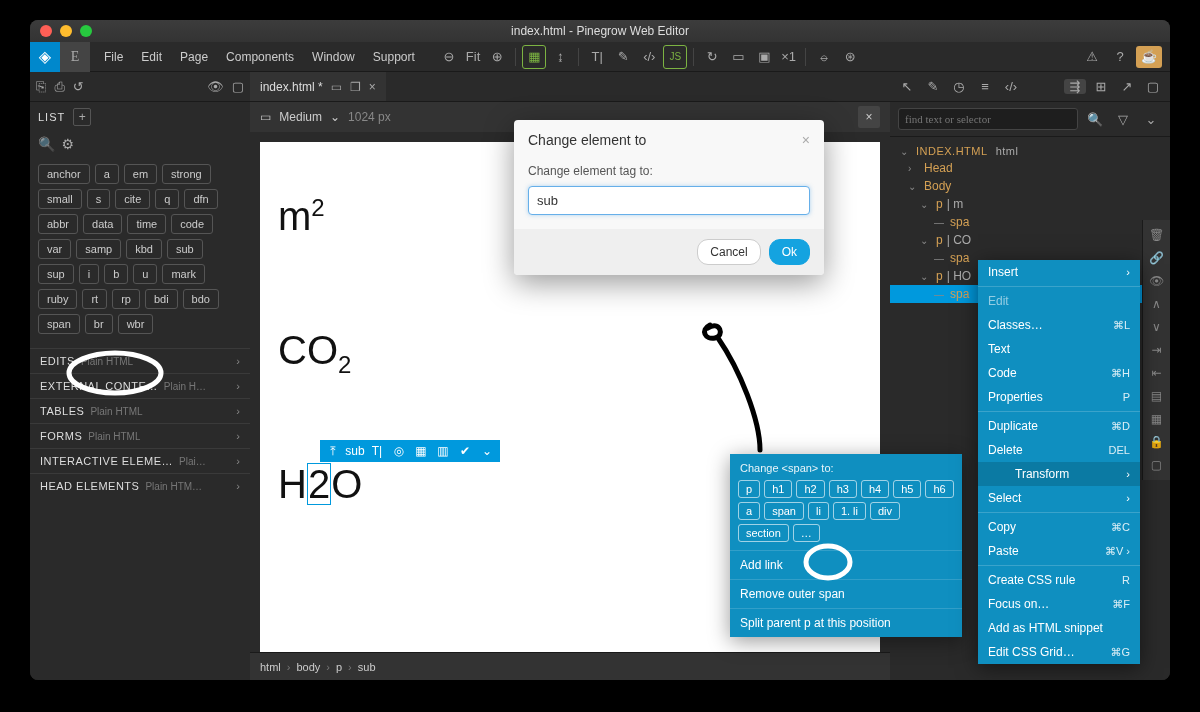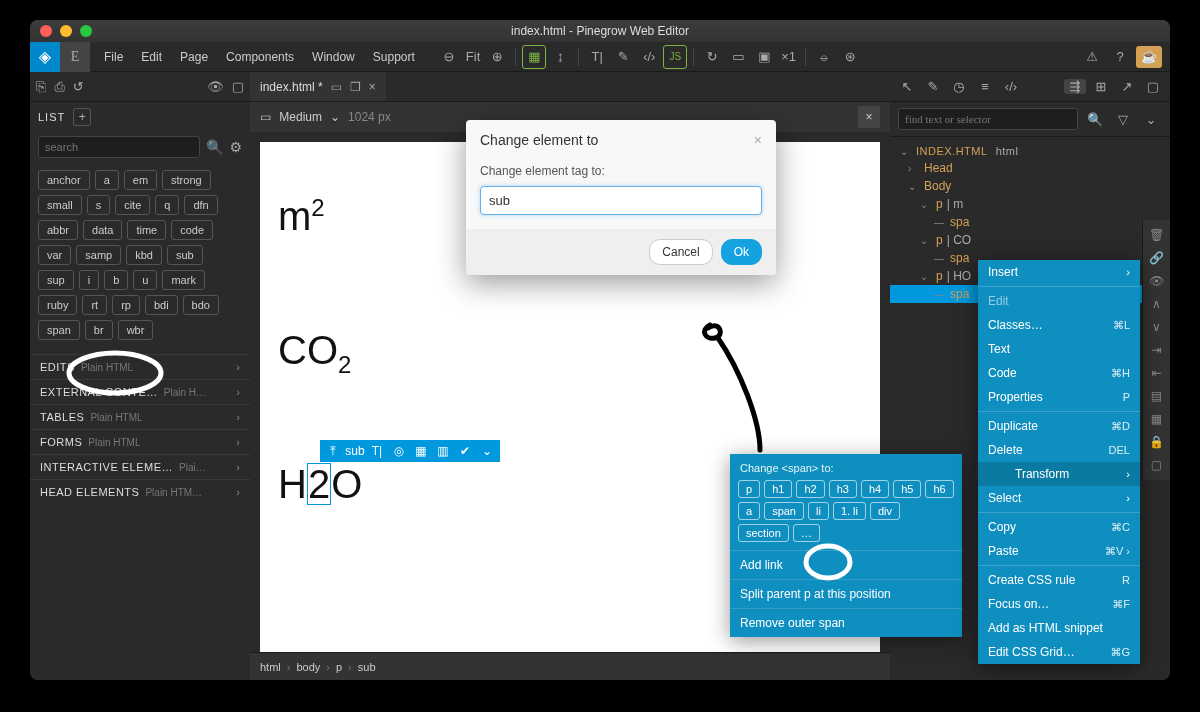--- a/index.html
+++ b/index.html
@@ -78,21 +78,21 @@
 .tree-row.file { color:#d4a054; font-size:11px; letter-spacing:.5px;}
 .tree-row .chev { width:12px; color:#888; font-size:10px;}
 .tree-row .tag-name { color:#d4a054;}
 .tree-row .txt { color:#aaa;}
 .tree-row.sel { background:#0099dd; color:#fff;}
 .tree-row.l1 { padding-left:18px;}
 .tree-row.l2 { padding-left:30px;}
 .tree-row.l3 { padding-left:44px;}
 .far-iconcol { position:absolute; right:0; top:82px; width:28px; background:#333; display:flex; flex-direction:column; align-items:center; gap:4px; padding:6px 0; border-left:1px solid #1a1a1a;}
 .far-iconcol .fi { width:20px;height:20px; color:#888; font-size:12px; display:flex;align-items:center;justify-content:center;}
-.dialog { position:absolute; top:100px; left:436px; width:310px; background:#f8f8f8; border-radius:4px; box-shadow:0 8px 30px rgba(0,0,0,.4); }
+.dialog { position:absolute; top:100px; left:484px; width:310px; background:#f8f8f8; border-radius:4px; box-shadow:0 8px 30px rgba(0,0,0,.4); }
 .dialog-head { display:flex; padding:12px 14px; font-size:14px; color:#333;}
 .dialog-head .dx { margin-left:auto; color:#aaa; cursor:default;}
 .dialog-body { padding:4px 14px 14px 14px;}
 .dialog-label { font-size:12px; color:#555; margin-bottom:8px;}
 .dialog-input { width:100%; border:1px solid #66afe9; border-radius:4px; padding:6px 8px; font-size:13px; color:#333; outline:none; box-shadow:0 0 4px rgba(102,175,233,.5);}
 .dialog-foot { background:#efefef; padding:10px 14px; display:flex; justify-content:flex-end; gap:8px; border-radius:0 0 4px 4px;}
 .btn { padding:5px 12px; font-size:12px; border-radius:11px; cursor:default; border:1px solid #ccc; background:#fff; color:#333;}
 .btn.primary { background:#14a3e0; border-color:#14a3e0; color:#fff;}
 
 
@@ -176,21 +176,20 @@
         <span class="lp-icon">⎙</span>
         <span class="lp-icon">↺</span>
         <span class="lp-icon right">👁</span>
         <span class="lp-icon">▢</span>
       </div>
       <div class="list-header">
         <span class="list-label">LIST</span>
         <span class="plus-tab">+</span>
       </div>
       <div class="search-row">
-        <input class="search-input" placeholder="search" style="">
         <span class="filter-icon" style="opacity:.6">🔍</span>
         <span class="filter-icon">⚙</span>
       </div>
       <div class="tag-grid" id="tag-grid">
           <span class="tag">anchor</span>
           <span class="tag">a</span>
           <span class="tag">em</span>
           <span class="tag">strong</span>
           <span class="tag">small</span>
           <span class="tag">s</span>
@@ -391,22 +390,22 @@
         <span class="ct">a</span>
         <span class="ct">span</span>
         <span class="ct">li</span>
         <span class="ct">1. li</span>
         <span class="ct">div</span>
         <span class="ct">section</span>
         <span class="ct">…</span>
       </div>
     <div id="ctxblue-rows">
         <div class="row">Add link</div>
+        <div class="row">Remove outer span</div>
         <div class="row">Split parent p at this position</div>
-        <div class="row">Remove outer span</div>
       </div>
   </div>
 
   <div class="ctx-tree" style="top:240px;left:948px;" id="ctxtree">
       <div class="row">
         <span>Insert</span>
         <span class="chev">›</span>
       </div>
       <div class="sep"></div>
       <div class="row disabled">

